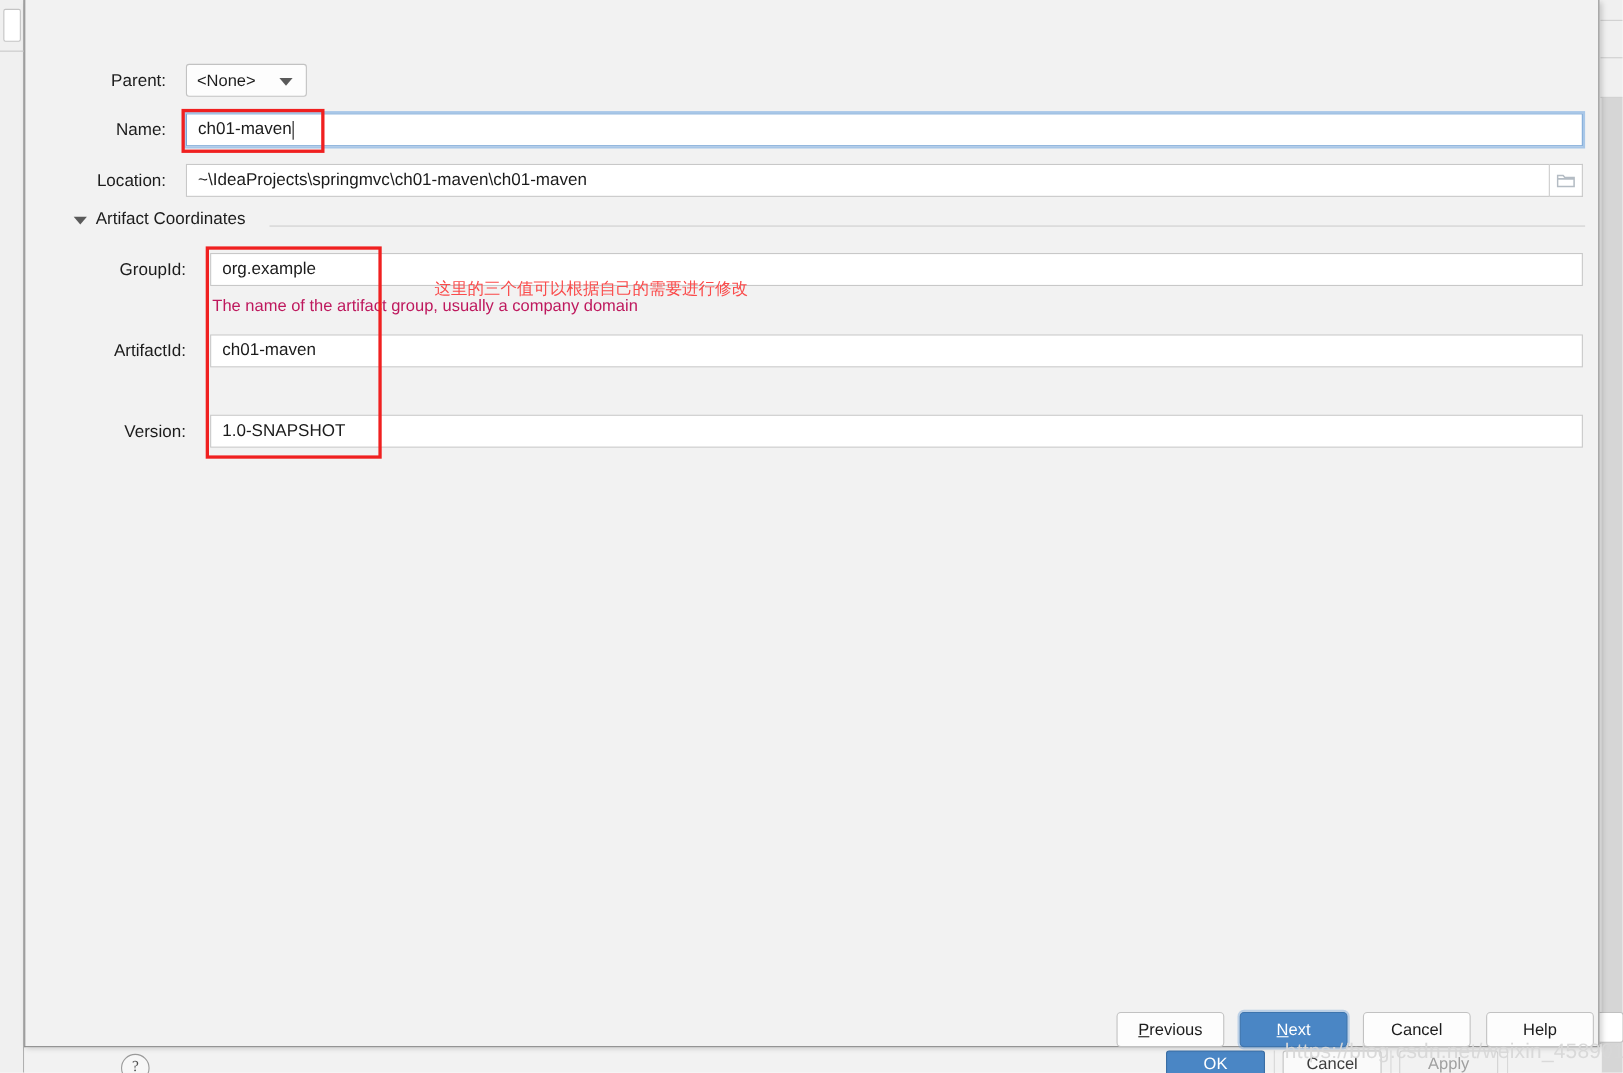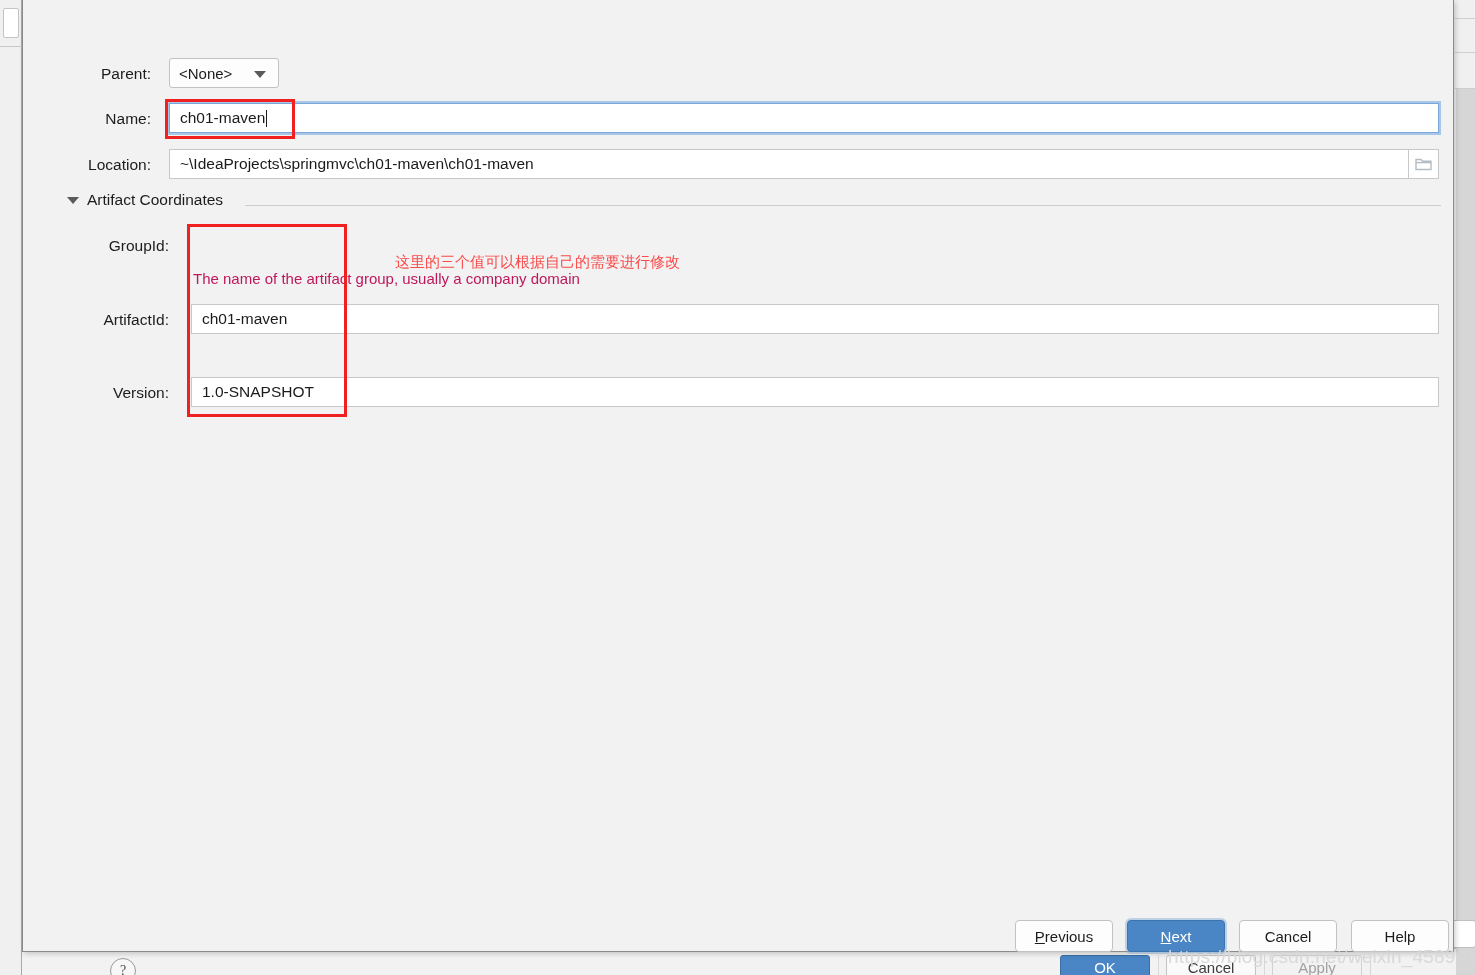--- a/index.html
+++ b/index.html
@@ -336,20 +336,23 @@
     </svg>
   </div>
 
   <div id="sec-header">
     <span id="sec-arrow"></span>
     <span id="sec-title">Artifact Coordinates</span>
   </div>
   <div id="sec-line"></div>
 
   <div class="lbl right" style="left:18px; top:237px; width:128px;">GroupId:</div>
+  <div class="txt" style="left:168px; top:230px; width:1248px;">
+    <span>org.example</span>
+  </div>
   <div class="hint" style="left:170px; top:270px;">The name of the artifact group, usually a company domain</div>
 
   <div class="lbl right" style="left:18px; top:311px; width:128px;">ArtifactId:</div>
   <div class="txt" style="left:168px; top:304px; width:1248px;">
     <span>ch01-maven</span>
   </div>
 
   <div class="lbl right" style="left:18px; top:384px; width:128px;">Version:</div>
   <div class="txt" style="left:168px; top:377px; width:1248px;">
     <span>1.0-SNAPSHOT</span>

